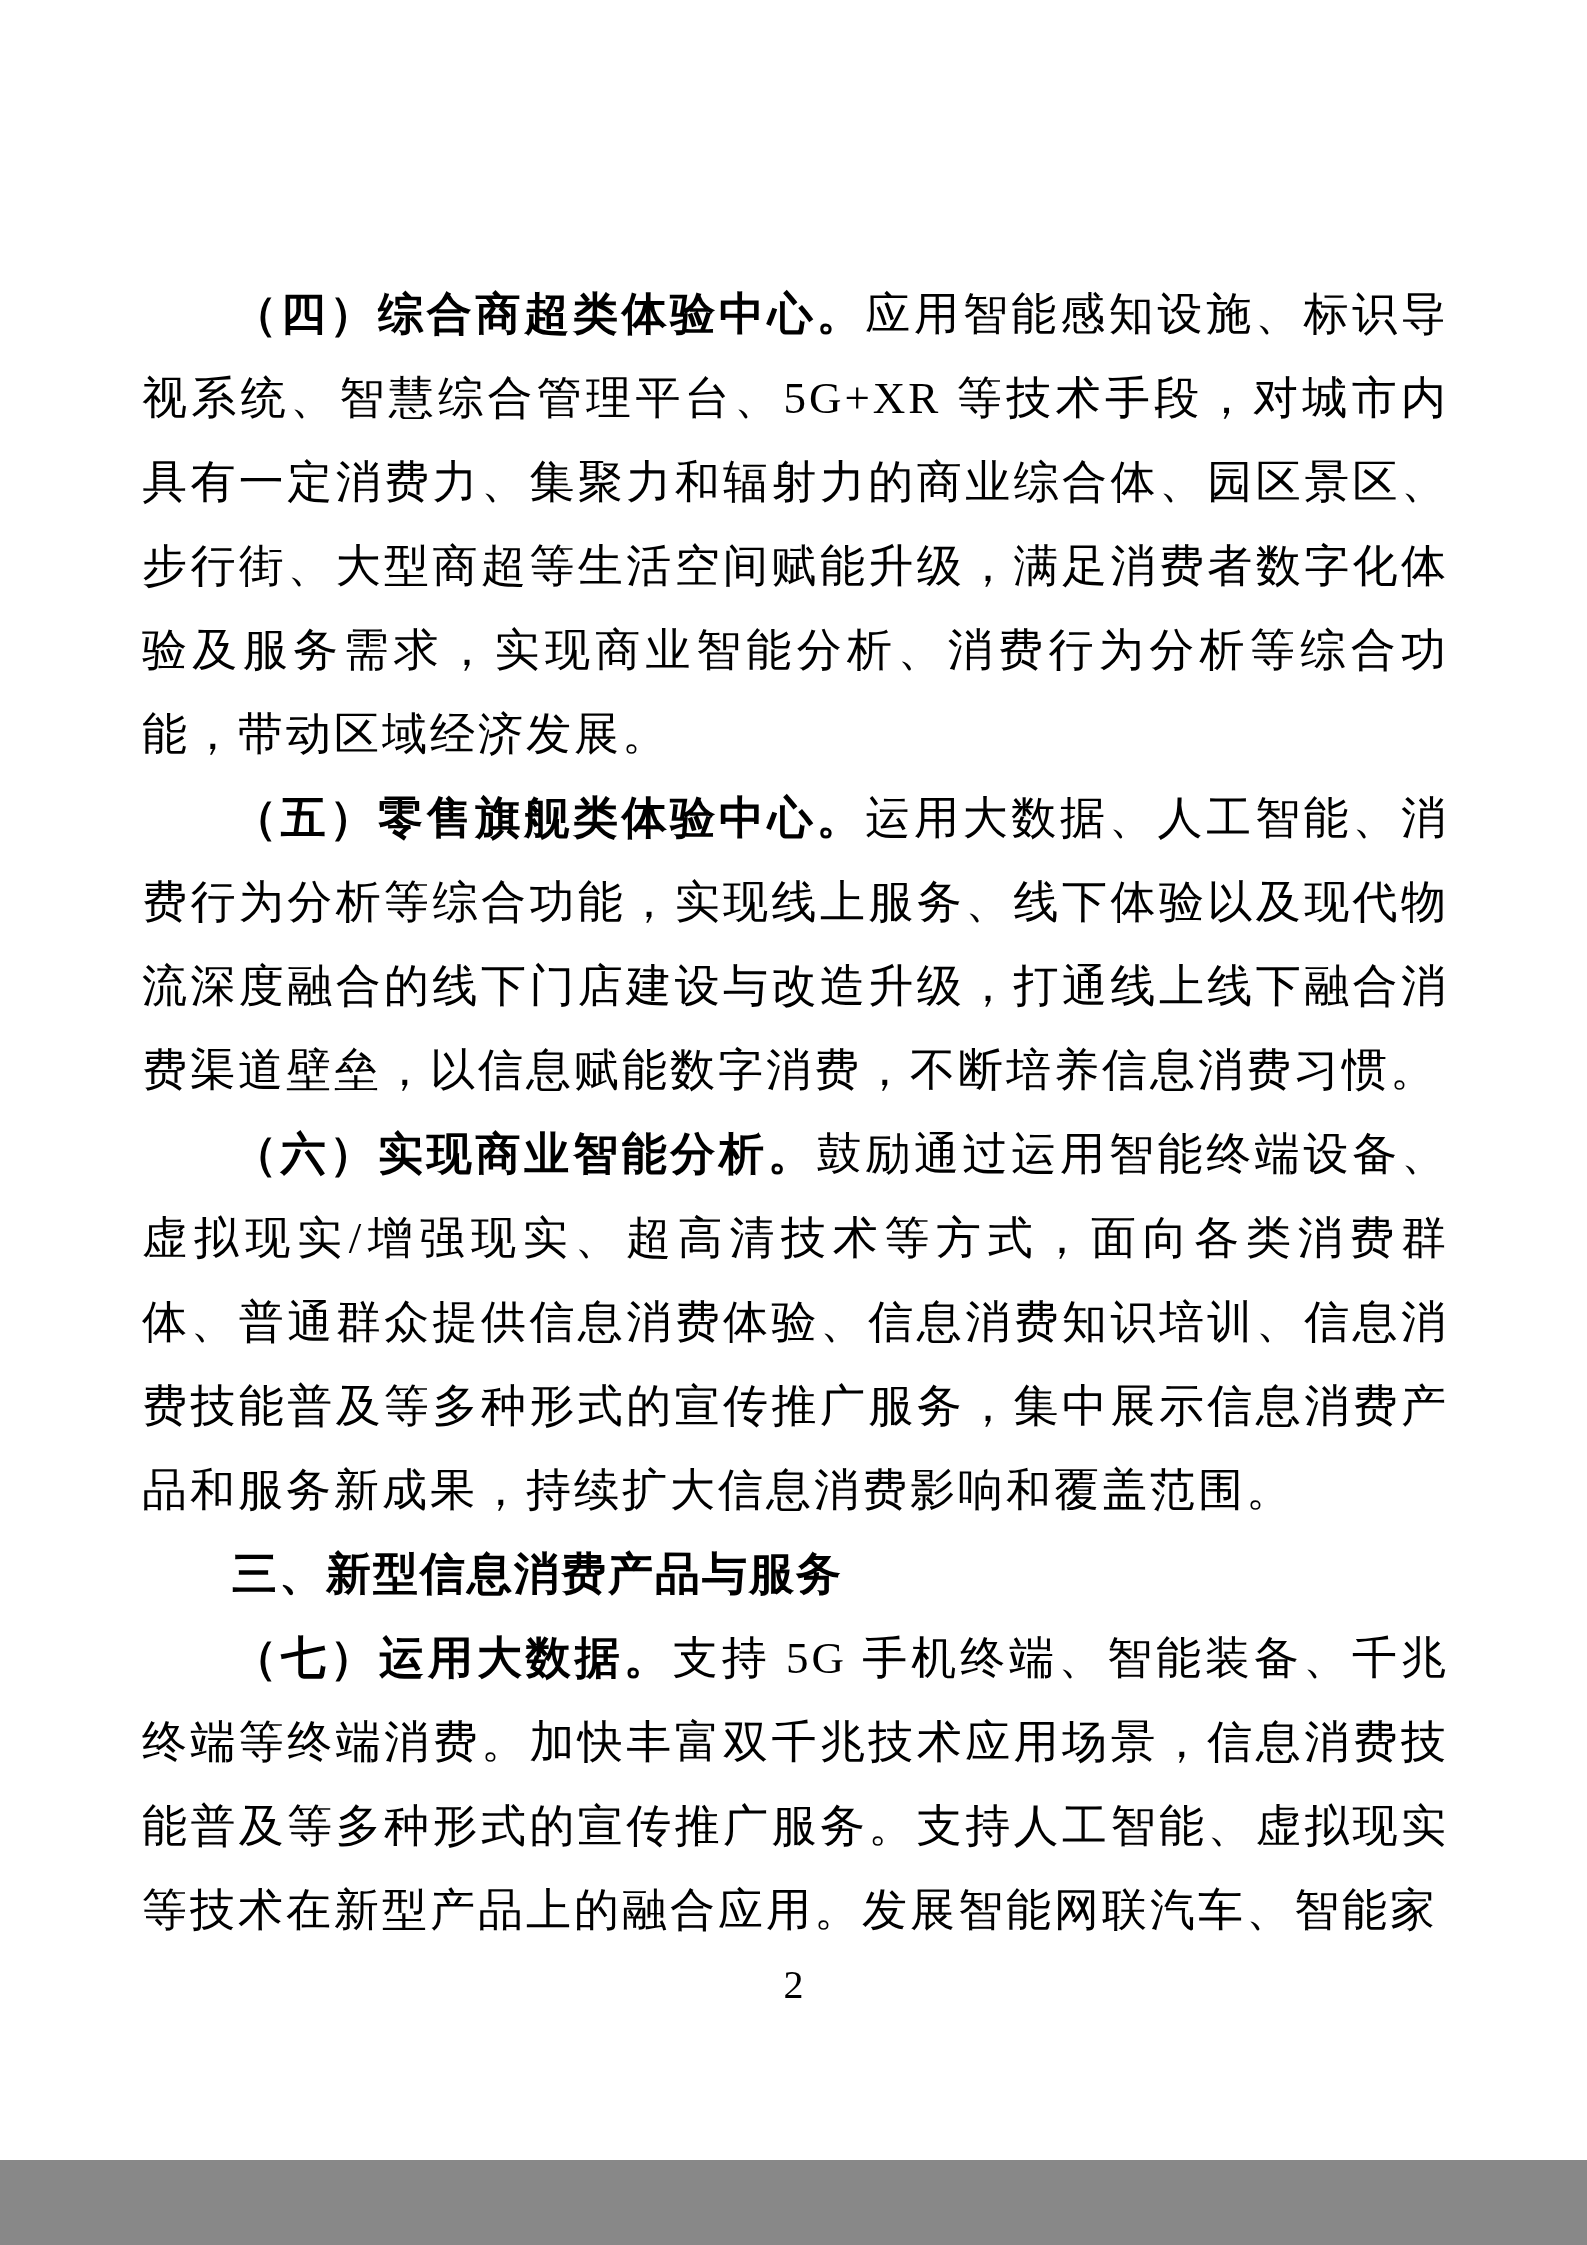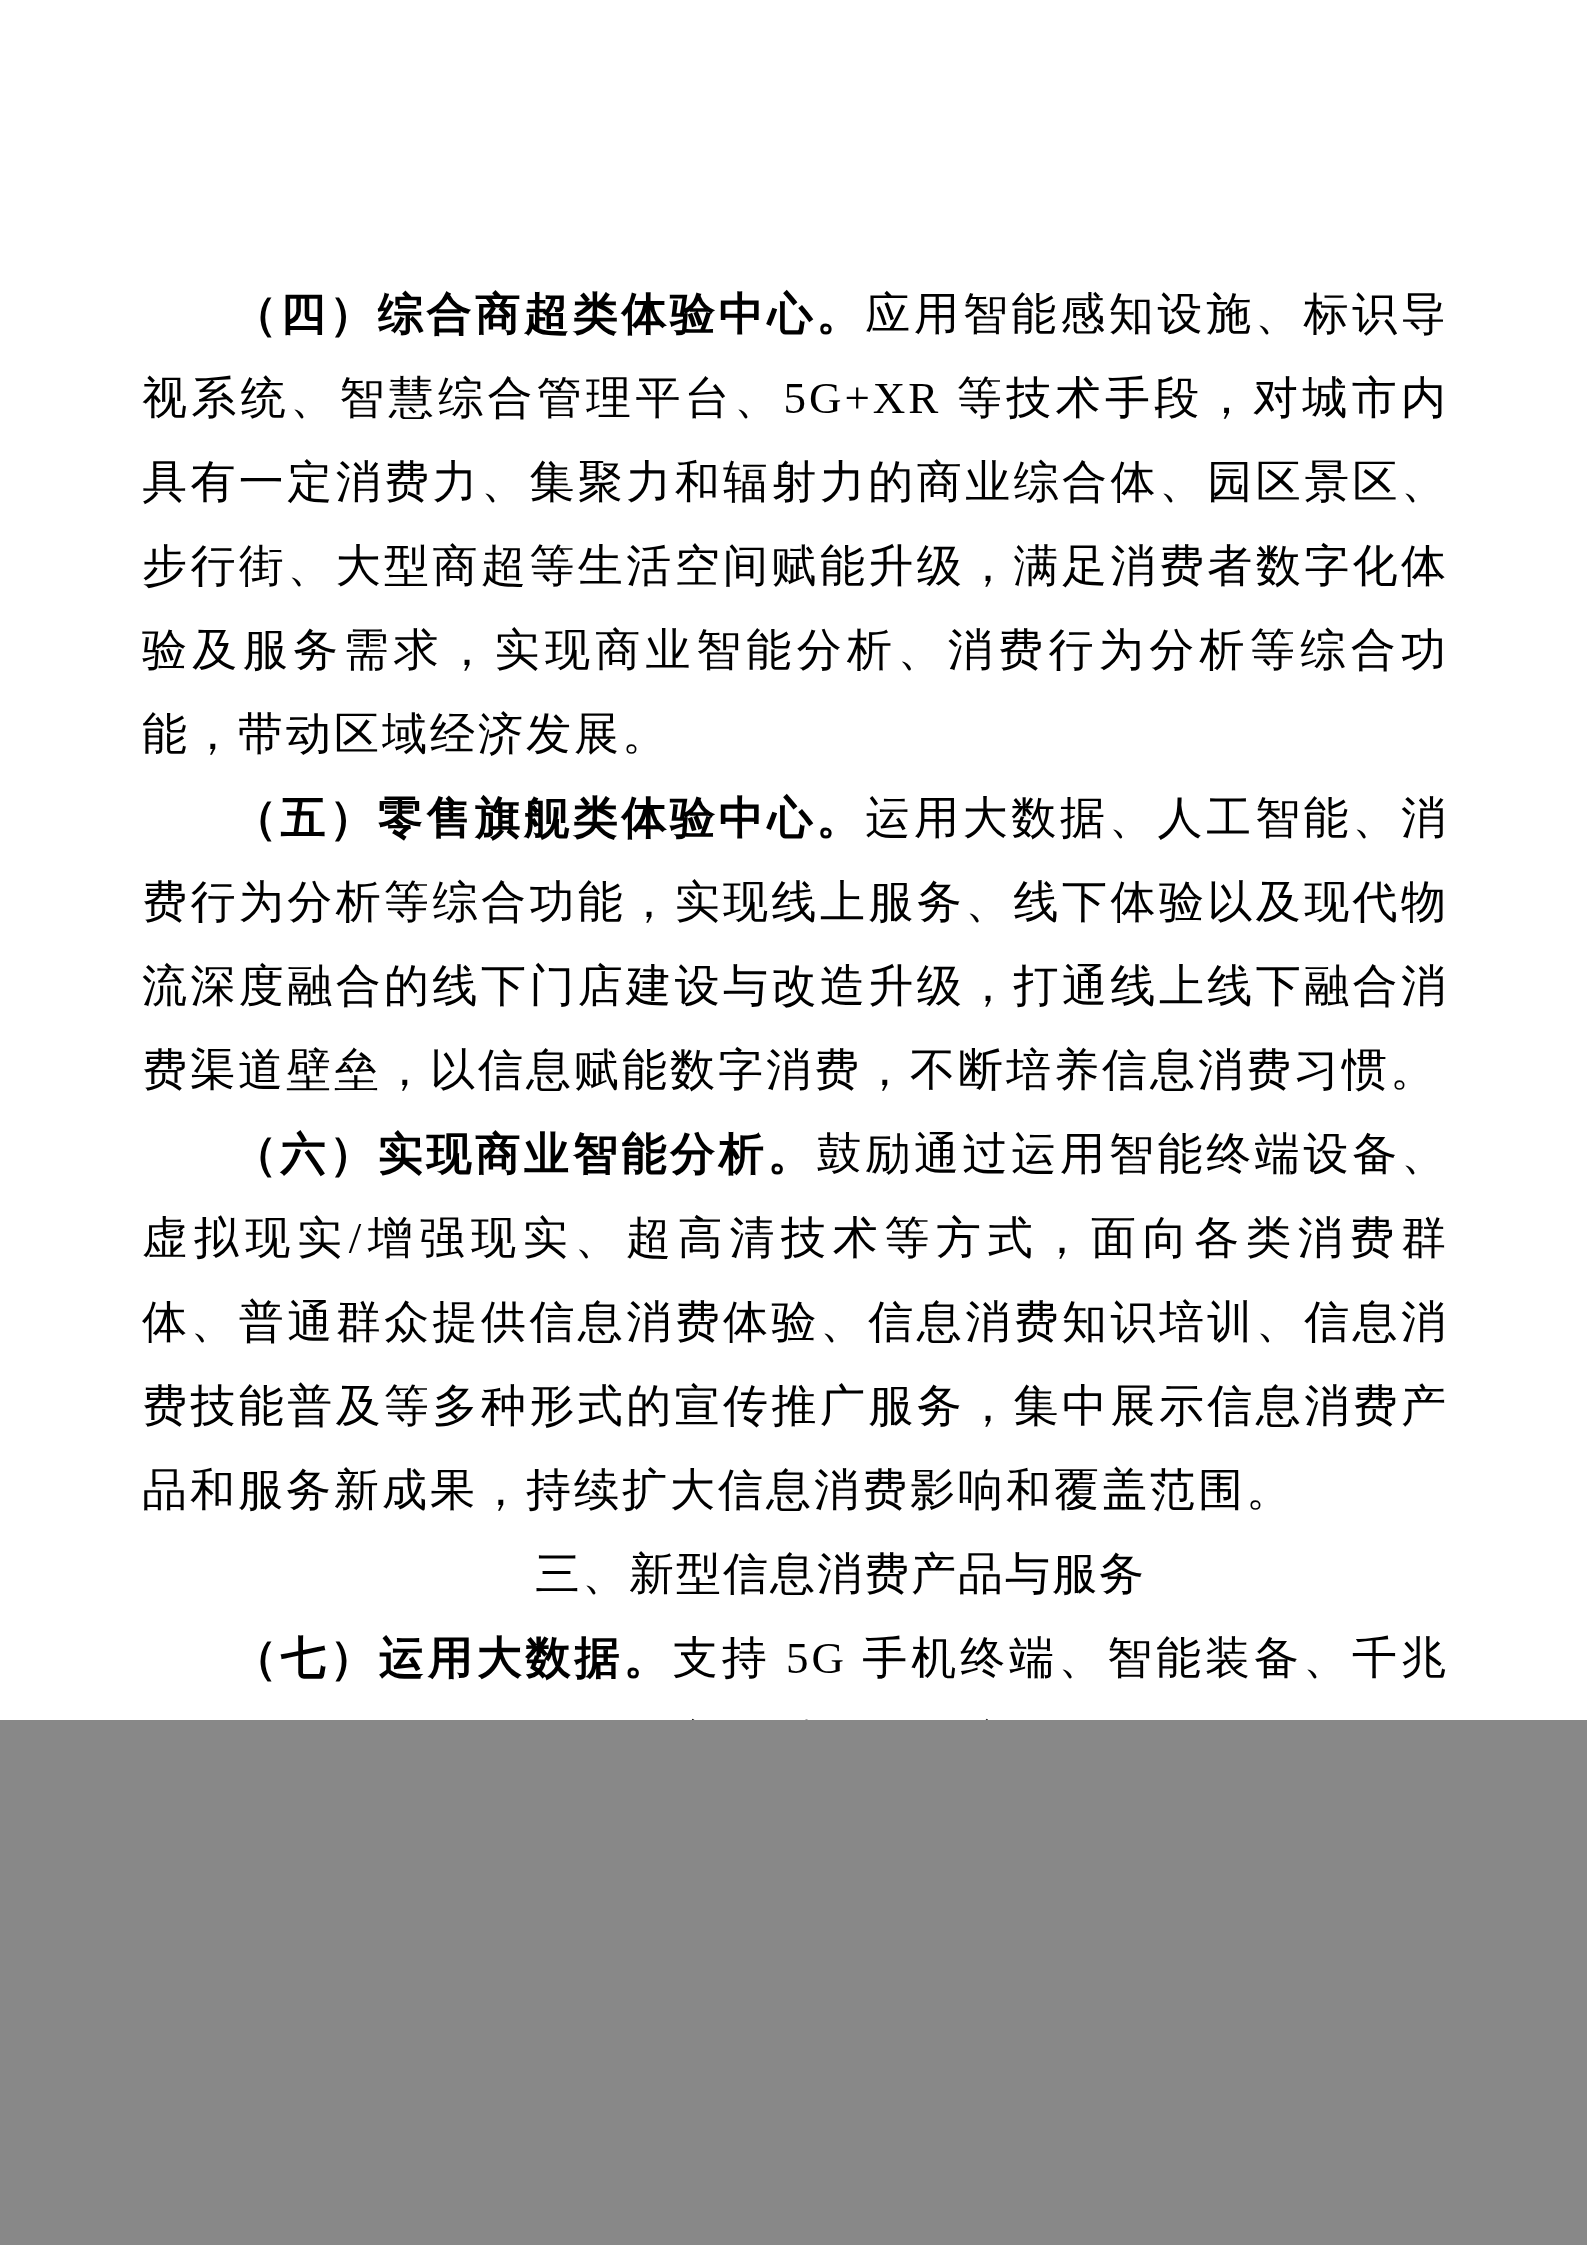--- a/index.html
+++ b/index.html
@@ -3,21 +3,21 @@
 <meta charset="utf-8">
 <style>
   html, body {
     margin: 0;
     padding: 0;
     background: #888;
   }
   .page {
     position: relative;
     width: 1587px;
-    height: 1720px;
+    height: 2160px;
     margin: 0 auto;
     background: #ffffff;
     box-sizing: border-box;
     padding: 272px 138px 0 142px;
     font-family: "Liberation Serif", "DejaVu Serif", serif;
     font-size: 45px;
     line-height: 84px;
     letter-spacing: 3px;
     color: #000000;
     overflow: hidden;
@@ -26,26 +26,26 @@
     margin: 0;
     text-align: justify;
     text-indent: 2em;
   }
   .para .lead {
     font-weight: bold;
   }
   .section-heading {
     margin: 0;
     font-family: "Liberation Sans", "DejaVu Sans", sans-serif;
-    font-weight: normal;
+    font-weight: bold;
     font-size: 45px;
     line-height: 84px;
     letter-spacing: 2px;
     text-indent: 2em;
-    text-align: center;
+    text-align: left;
   }
   .page-number {
     position: absolute;
     left: 0;
     right: 0;
     top: 1962px;
     text-align: center;
     font-size: 40px;
     line-height: 46px;
     letter-spacing: 0;

